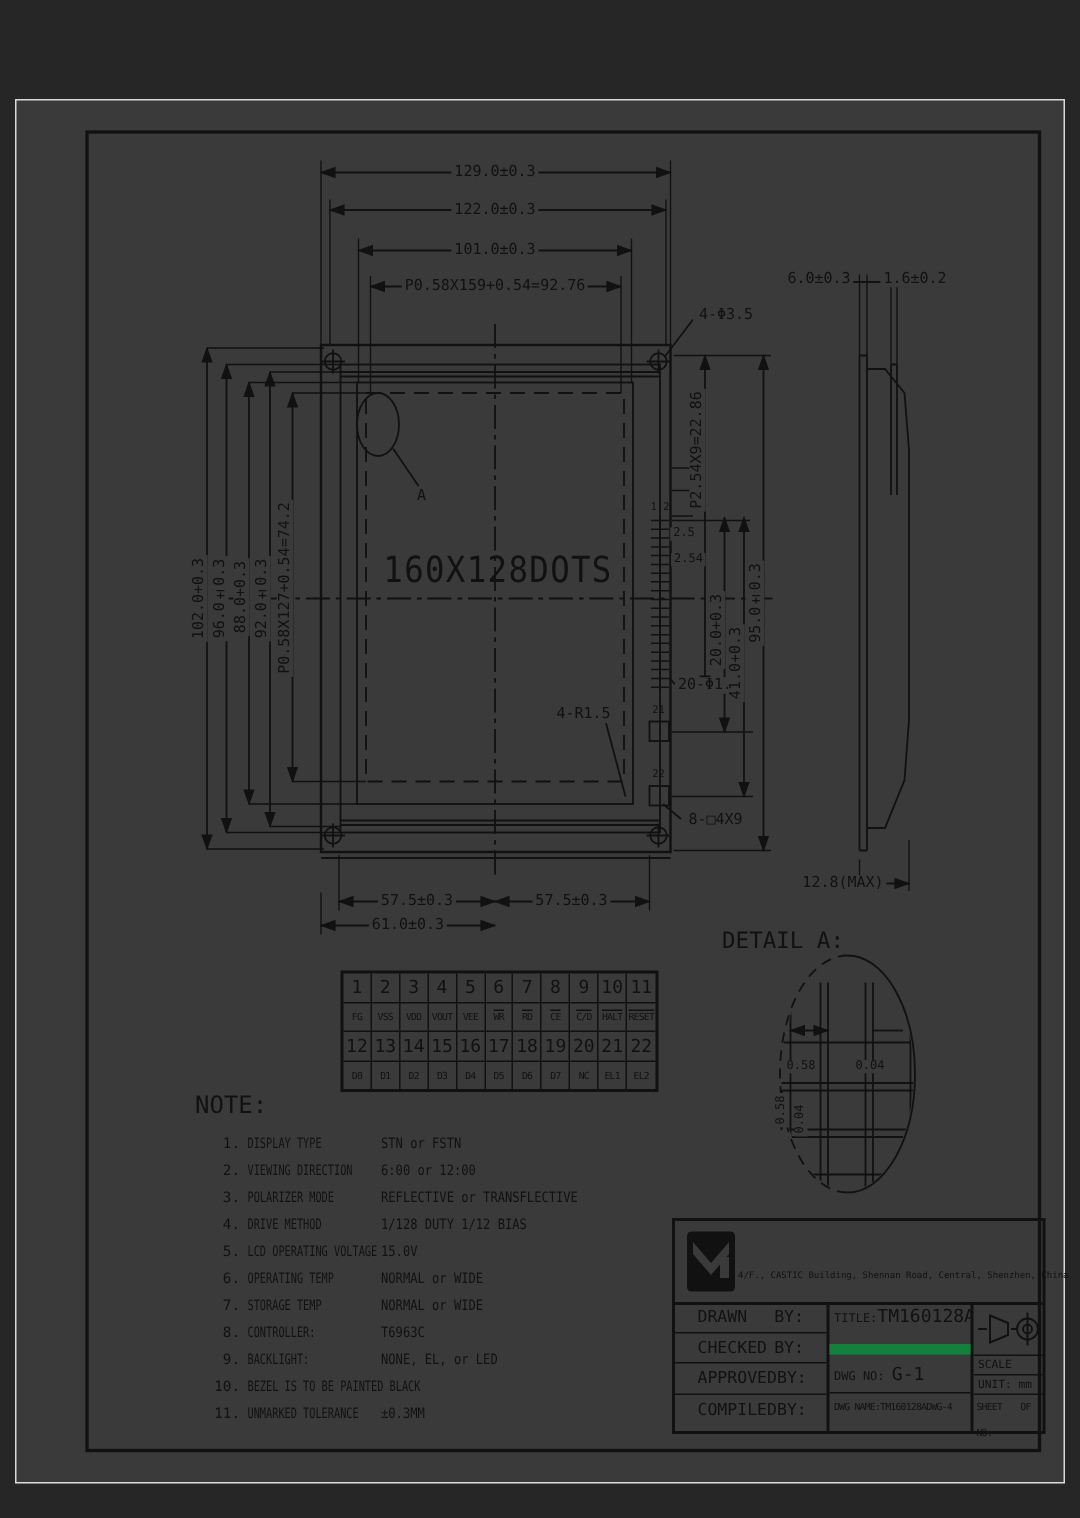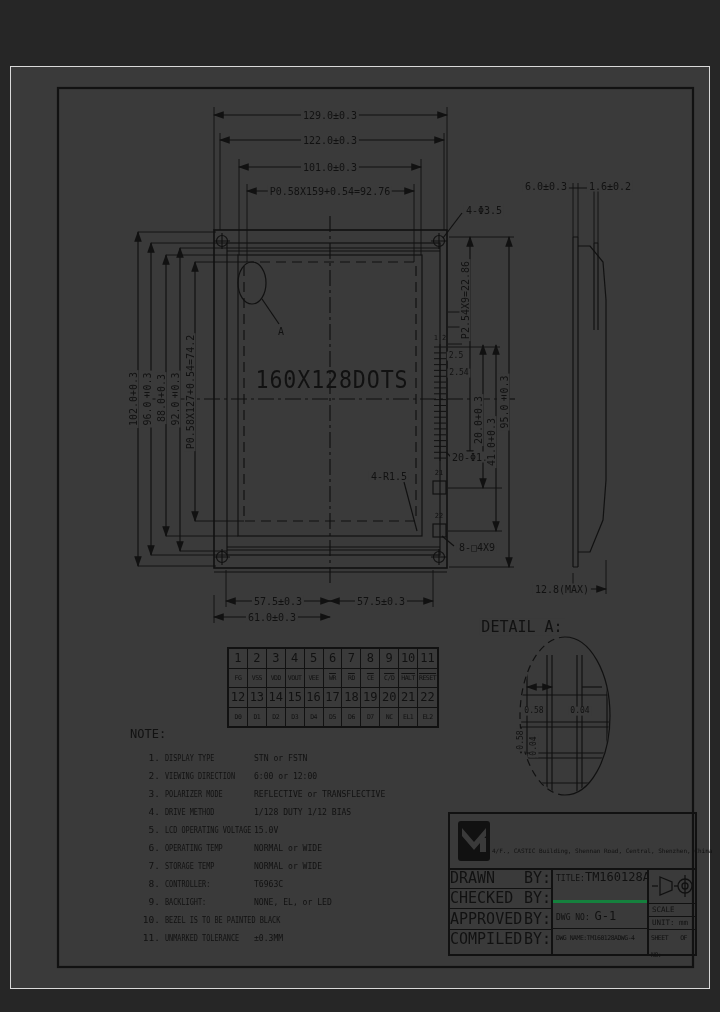--- a/index.html
+++ b/index.html
@@ -25,43 +25,43 @@
   .pinrow{display:grid;grid-template-columns:repeat(11,1fr);}
   .pinrow + .pinrow{border-top:1px solid #111;}
   .pcell{border-right:1px solid #111;text-align:center;overflow:visible;color:#111;}
   .pcell:last-child{border-right:none;}
   .pinrow.nums .pcell{font-size:12px;height:19px;line-height:19px;}
   .pinrow.labels .pcell{font-size:6.5px;height:18px;line-height:18px;transform-origin:center;}
   .pinrow.labels.r2 .pcell:nth-child(n+6){text-decoration:overline;}
   .pinrow.labels .pcell{letter-spacing:-0.5px;}
   
   #notes{position:absolute;left:130px;top:727px;width:330px;color:#111;}
-  #notes .note-title{font-size:12px;margin-bottom:7px;}
+  #notes .note-title{font-size:16px;margin-bottom:7px;}
   .note-row{position:relative;display:flex;height:18px;font-size:9.5px;align-items:center;white-space:nowrap;}
   .note-num{width:30px;text-align:right;margin-right:5px;flex:none;}
   .note-label{transform:scaleX(0.72);transform-origin:left center;flex:none;}
   .note-value{position:absolute;left:124px;transform:scaleX(0.85);transform-origin:left center;}
   
   #title-block{position:absolute;left:448px;top:812px;width:245px;height:140px;
                border:2px solid #111;color:#111;}
   .tb-header{position:absolute;left:0;top:0;right:0;height:54px;border-bottom:2px solid #111;}
   .tb-logo{position:absolute;left:8px;top:7px;width:32px;height:40px;background:#111;border-radius:3px;}
   .tb-company{position:absolute;left:42px;right:2px;top:7px;text-align:center;
               font:13px "Liberation Serif",serif;letter-spacing:0.5px;white-space:nowrap;}
   .tb-address{position:absolute;left:42px;right:2px;top:33px;text-align:center;
               font:6px "DejaVu Sans Mono",monospace;white-space:nowrap;}
   .tb-col{position:absolute;top:54px;bottom:0;}
   .tb-sign{left:0;width:101px;border-right:2px solid #111;}
-  .sign-row{height:19.5px;display:flex;align-items:center;padding:0 0;font-size:15px;
+  .sign-row{height:19.5px;display:flex;align-items:center;padding:0 15px;font-size:11px;
             border-bottom:1px solid #111;}
   .sign-row:last-child{border-bottom:none;}
   .sign-row .by{margin-left:auto;}
   .tb-mid{left:103px;width:94px;border-right:2px solid #111;}
   .tb-cell{padding:2px 3px;box-sizing:border-box;overflow:hidden;white-space:nowrap;}
-  .cell-title{height:35px;border-bottom:3px solid #15803d;font-size:8px;}
+  .cell-title{height:35px;border-bottom:7px solid #15803d;font-size:8px;}
   .cell-title .big{font-size:12px;}
   .cell-dwgno{height:26px;border-bottom:1px solid #111;font-size:8px;line-height:22px;}
   .cell-dwgno .big{font-size:12px;}
   .cell-dwgname{height:17px;font-size:6.5px;line-height:15px;letter-spacing:-0.5px;}
   .tb-right{left:199px;right:0;}
   .cell-proj{height:35px;border-bottom:1px solid #111;display:flex;align-items:center;justify-content:center;}
   .cell-scale{height:12px;border-bottom:1px solid #111;font-size:7.5px;padding:0 3px;line-height:12px;}
   .cell-unit{height:12px;border-bottom:1px solid #111;font-size:7.5px;padding:0 3px;line-height:12px;display:flex;}
   .cell-unit .v{margin-left:auto;margin-right:4px;}
   .cell-sheet{height:17px;font-size:6.5px;padding:0 2px;line-height:17px;display:flex;letter-spacing:-0.5px;}

